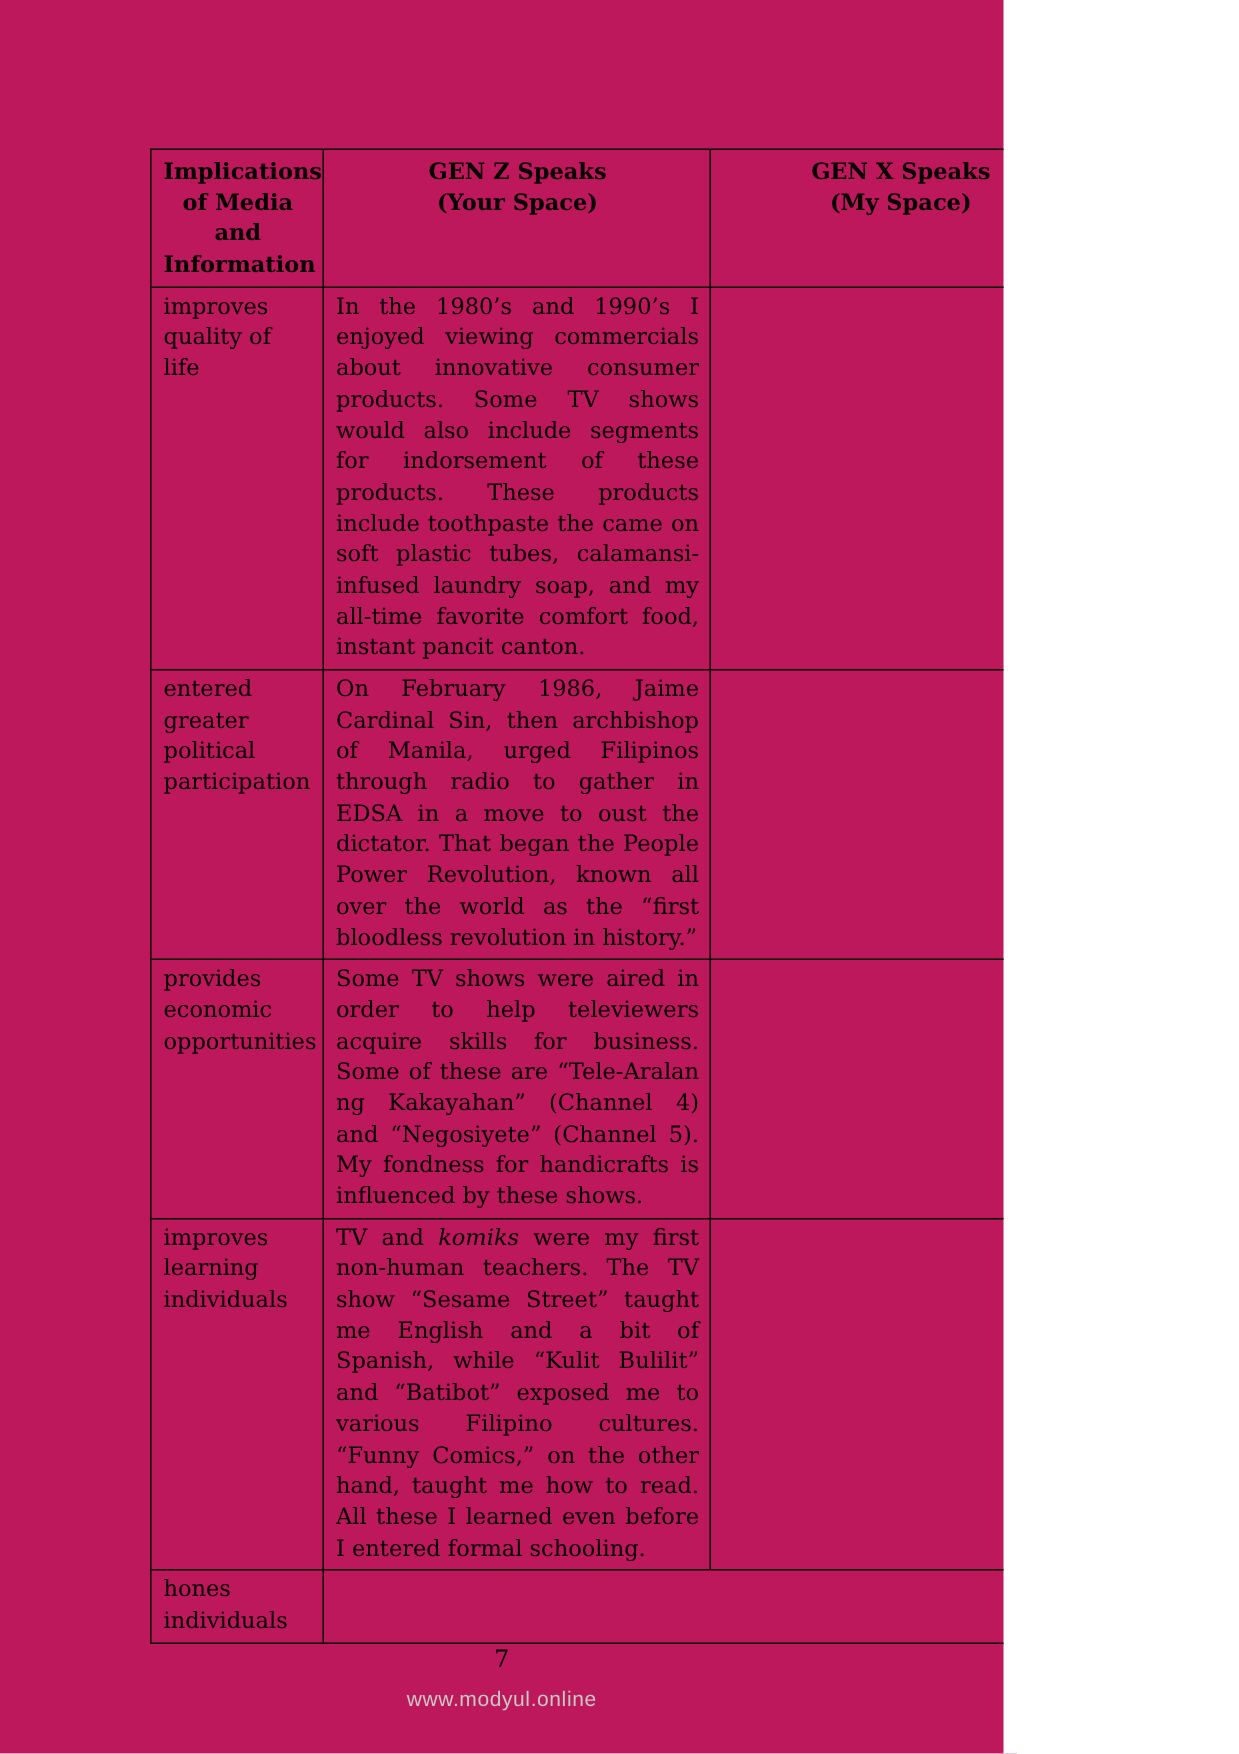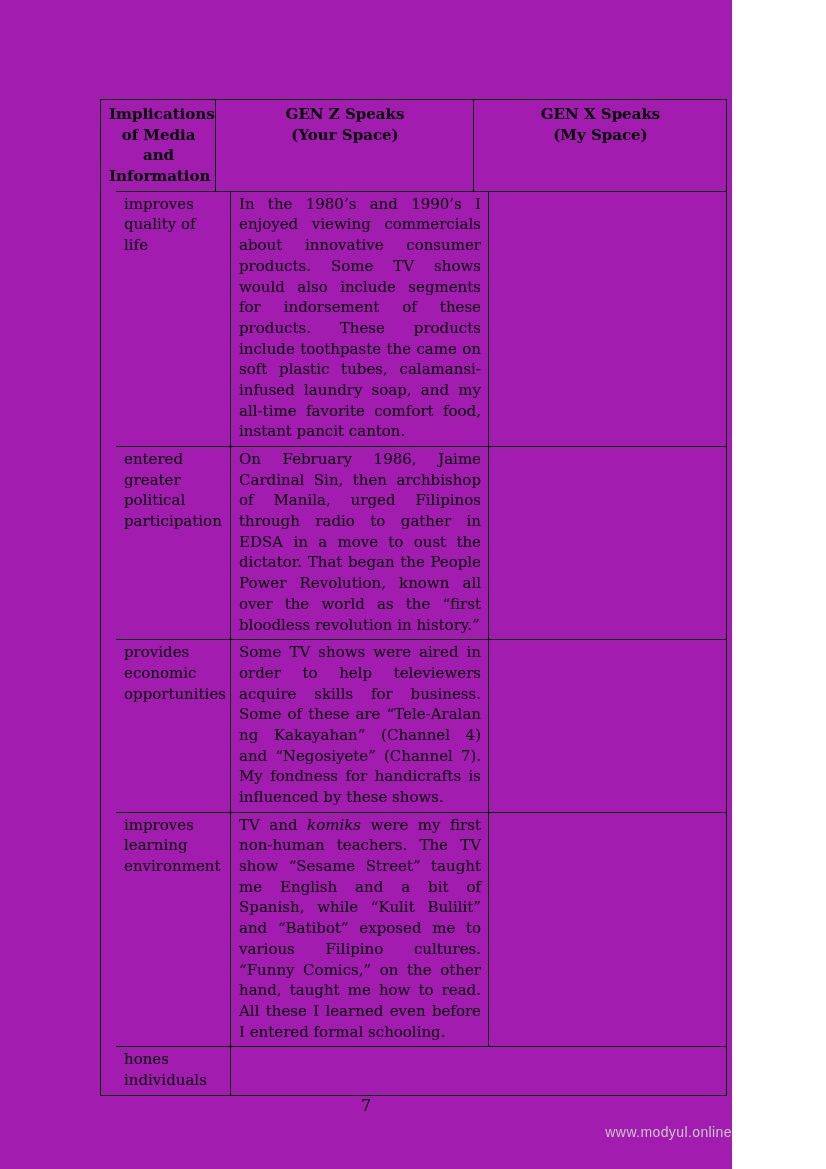--- a/index.html
+++ b/index.html
@@ -2,42 +2,41 @@
 <html><head>
 <meta charset="utf-8">
 <style>
   html, body {
     margin: 0;
     padding: 0;
     background: #ffffff;
   }
   .page {
     position: relative;
-    width: 732px;
+    width: 669px;
     height: 1169px;
-    background: #a21caf;
+    background: #be185d;
     font-family: "DejaVu Serif", serif;
     color: #000000;
     overflow: hidden;
   }
   .media-table {
     position: absolute;
     left: 100px;
     top: 99px;
     width: 627px;
     border: 1px solid #000000;
     box-sizing: border-box;
   }
   .thead, .trow {
     display: grid;
     grid-template-columns: 115px 258px 252px;
   }
   .trow {
     border-top: 1px solid #000000;
-    margin-left: 15px;
   }
   .cell {
     border-right: 1px solid #000000;
     box-sizing: border-box;
     font-size: 15px;
     line-height: 1.38;
     padding: 2px 7px 4px 8px;
     overflow: hidden;
   }
   .cell:last-child {
@@ -67,21 +66,21 @@
     width: 100%;
     text-align: center;
     font-size: 16px;
     font-family: "DejaVu Serif", serif;
   }
   .watermark {
     position: absolute;
     top: 1124px;
     left: 0;
     width: 100%;
-    text-align: right;
+    text-align: center;
     font-size: 14px;
     color: #c8c8c8;
     font-family: "Liberation Sans", sans-serif;
     letter-spacing: 0.4px;
   }
 </style>
 </head>
 <body>
 
 <div class="page">
@@ -103,25 +102,25 @@
           <div class="cell genx-cell"><span>In the 1980’s and 1990’s I enjoyed viewing commercials about innovative consumer products. Some TV shows would also include segments for indorsement of these products. These products include toothpaste the came on soft plastic tubes, calamansi-infused laundry soap, and my all-time favorite comfort food, instant pancit canton.</span></div>
           <div class="cell genz-cell"></div>
         </div>
         <div class="trow">
           <div class="cell label-cell">entered greater political participation</div>
           <div class="cell genx-cell"><span>On February 1986, Jaime Cardinal Sin, then archbishop of Manila, urged Filipinos through radio to gather in EDSA in a move to oust the dictator. That began the People Power Revolution, known all over the world as the “first bloodless revolution in history.”</span></div>
           <div class="cell genz-cell"></div>
         </div>
         <div class="trow">
           <div class="cell label-cell">provides economic opportunities</div>
-          <div class="cell genx-cell"><span>Some TV shows were aired in order to help televiewers acquire skills for business. Some of these are “Tele-Aralan ng Kakayahan” (Channel 4) and “Negosiyete” (Channel 7). My fondness for handicrafts is influenced by these shows.</span></div>
+          <div class="cell genx-cell"><span>Some TV shows were aired in order to help televiewers acquire skills for business. Some of these are “Tele-Aralan ng Kakayahan” (Channel 4) and “Negosiyete” (Channel 5). My fondness for handicrafts is influenced by these shows.</span></div>
           <div class="cell genz-cell"></div>
         </div>
         <div class="trow">
-          <div class="cell label-cell">improves learning environment</div>
+          <div class="cell label-cell">improves learning individuals</div>
           <div class="cell genx-cell"><span>TV and </span><span style="font-style: italic;">komiks</span><span> were my first non-human teachers. The TV show “Sesame Street” taught me English and a bit of Spanish, while “Kulit Bulilit” and “Batibot” exposed me to various Filipino cultures. “Funny Comics,” on the other hand, taught me how to read. All these I learned even before I entered formal schooling.</span></div>
           <div class="cell genz-cell"></div>
         </div>
         <div class="trow">
           <div class="cell label-cell">hones individuals</div>
           <div class="cell genz-cell"></div>
         </div>
       </div>
   </div>
 

